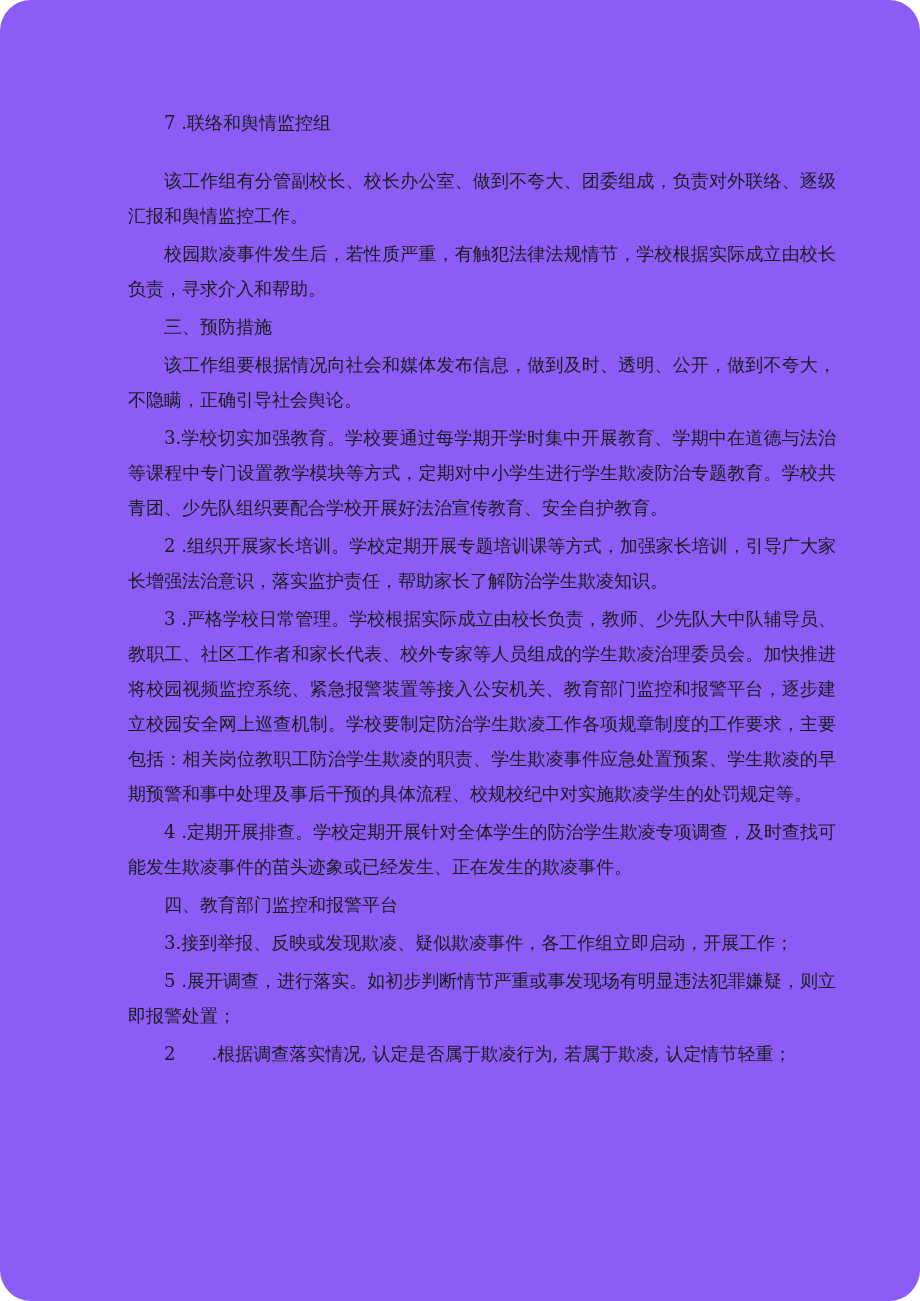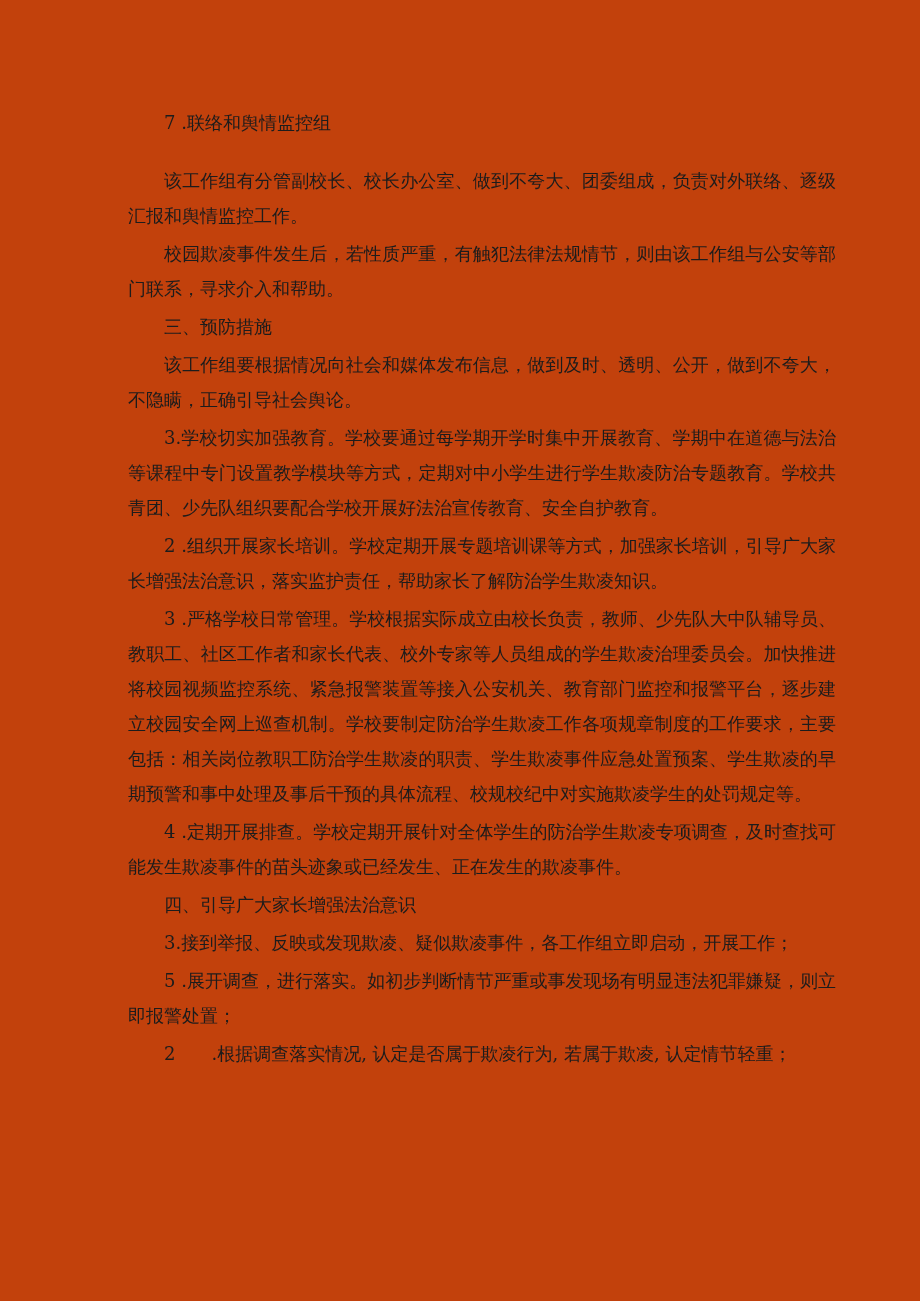--- a/index.html
+++ b/index.html
@@ -28,29 +28,29 @@
     text-indent: 2em;
     word-break: break-all;
   }
   .doc-body p.after-gap {
     margin-bottom: 23px;
   }
 </style>
 </head>
 <body>
 
-<div class="page" style="background: #c2410c;">
+<div class="page" style="background: #8b5cf6; border-radius: 31px;">
   <div class="doc-body" style="color: rgb(28, 28, 28);">
       <p class="after-gap">7 .联络和舆情监控组</p>
       <p>该工作组有分管副校长、校长办公室、做到不夸大、团委组成，负责对外联络、逐级汇报和舆情监控工作。</p>
-      <p>校园欺凌事件发生后，若性质严重，有触犯法律法规情节，则由该工作组与公安等部门联系，寻求介入和帮助。</p>
+      <p>校园欺凌事件发生后，若性质严重，有触犯法律法规情节，学校根据实际成立由校长负责，寻求介入和帮助。</p>
       <p>三、预防措施</p>
       <p>该工作组要根据情况向社会和媒体发布信息，做到及时、透明、公开，做到不夸大，不隐瞒，正确引导社会舆论。</p>
       <p>3.学校切实加强教育。学校要通过每学期开学时集中开展教育、学期中在道德与法治等课程中专门设置教学模块等方式，定期对中小学生进行学生欺凌防治专题教育。学校共青团、少先队组织要配合学校开展好法治宣传教育、安全自护教育。</p>
       <p>2 .组织开展家长培训。学校定期开展专题培训课等方式，加强家长培训，引导广大家长增强法治意识，落实监护责任，帮助家长了解防治学生欺凌知识。</p>
       <p>3 .严格学校日常管理。学校根据实际成立由校长负责，教师、少先队大中队辅导员、教职工、社区工作者和家长代表、校外专家等人员组成的学生欺凌治理委员会。加快推进将校园视频监控系统、紧急报警装置等接入公安机关、教育部门监控和报警平台，逐步建立校园安全网上巡查机制。学校要制定防治学生欺凌工作各项规章制度的工作要求，主要包括：相关岗位教职工防治学生欺凌的职责、学生欺凌事件应急处置预案、学生欺凌的早期预警和事中处理及事后干预的具体流程、校规校纪中对实施欺凌学生的处罚规定等。</p>
       <p>4 .定期开展排查。学校定期开展针对全体学生的防治学生欺凌专项调查，及时查找可能发生欺凌事件的苗头迹象或已经发生、正在发生的欺凌事件。</p>
-      <p>四、引导广大家长增强法治意识</p>
+      <p>四、教育部门监控和报警平台</p>
       <p>3.接到举报、反映或发现欺凌、疑似欺凌事件，各工作组立即启动，开展工作；</p>
       <p>5 .展开调查，进行落实。如初步判断情节严重或事发现场有明显违法犯罪嫌疑，则立即报警处置；</p>
       <p>2　　.根据调查落实情况, 认定是否属于欺凌行为, 若属于欺凌, 认定情节轻重；</p>
     </div>
 </div>
 
 </body></html>

